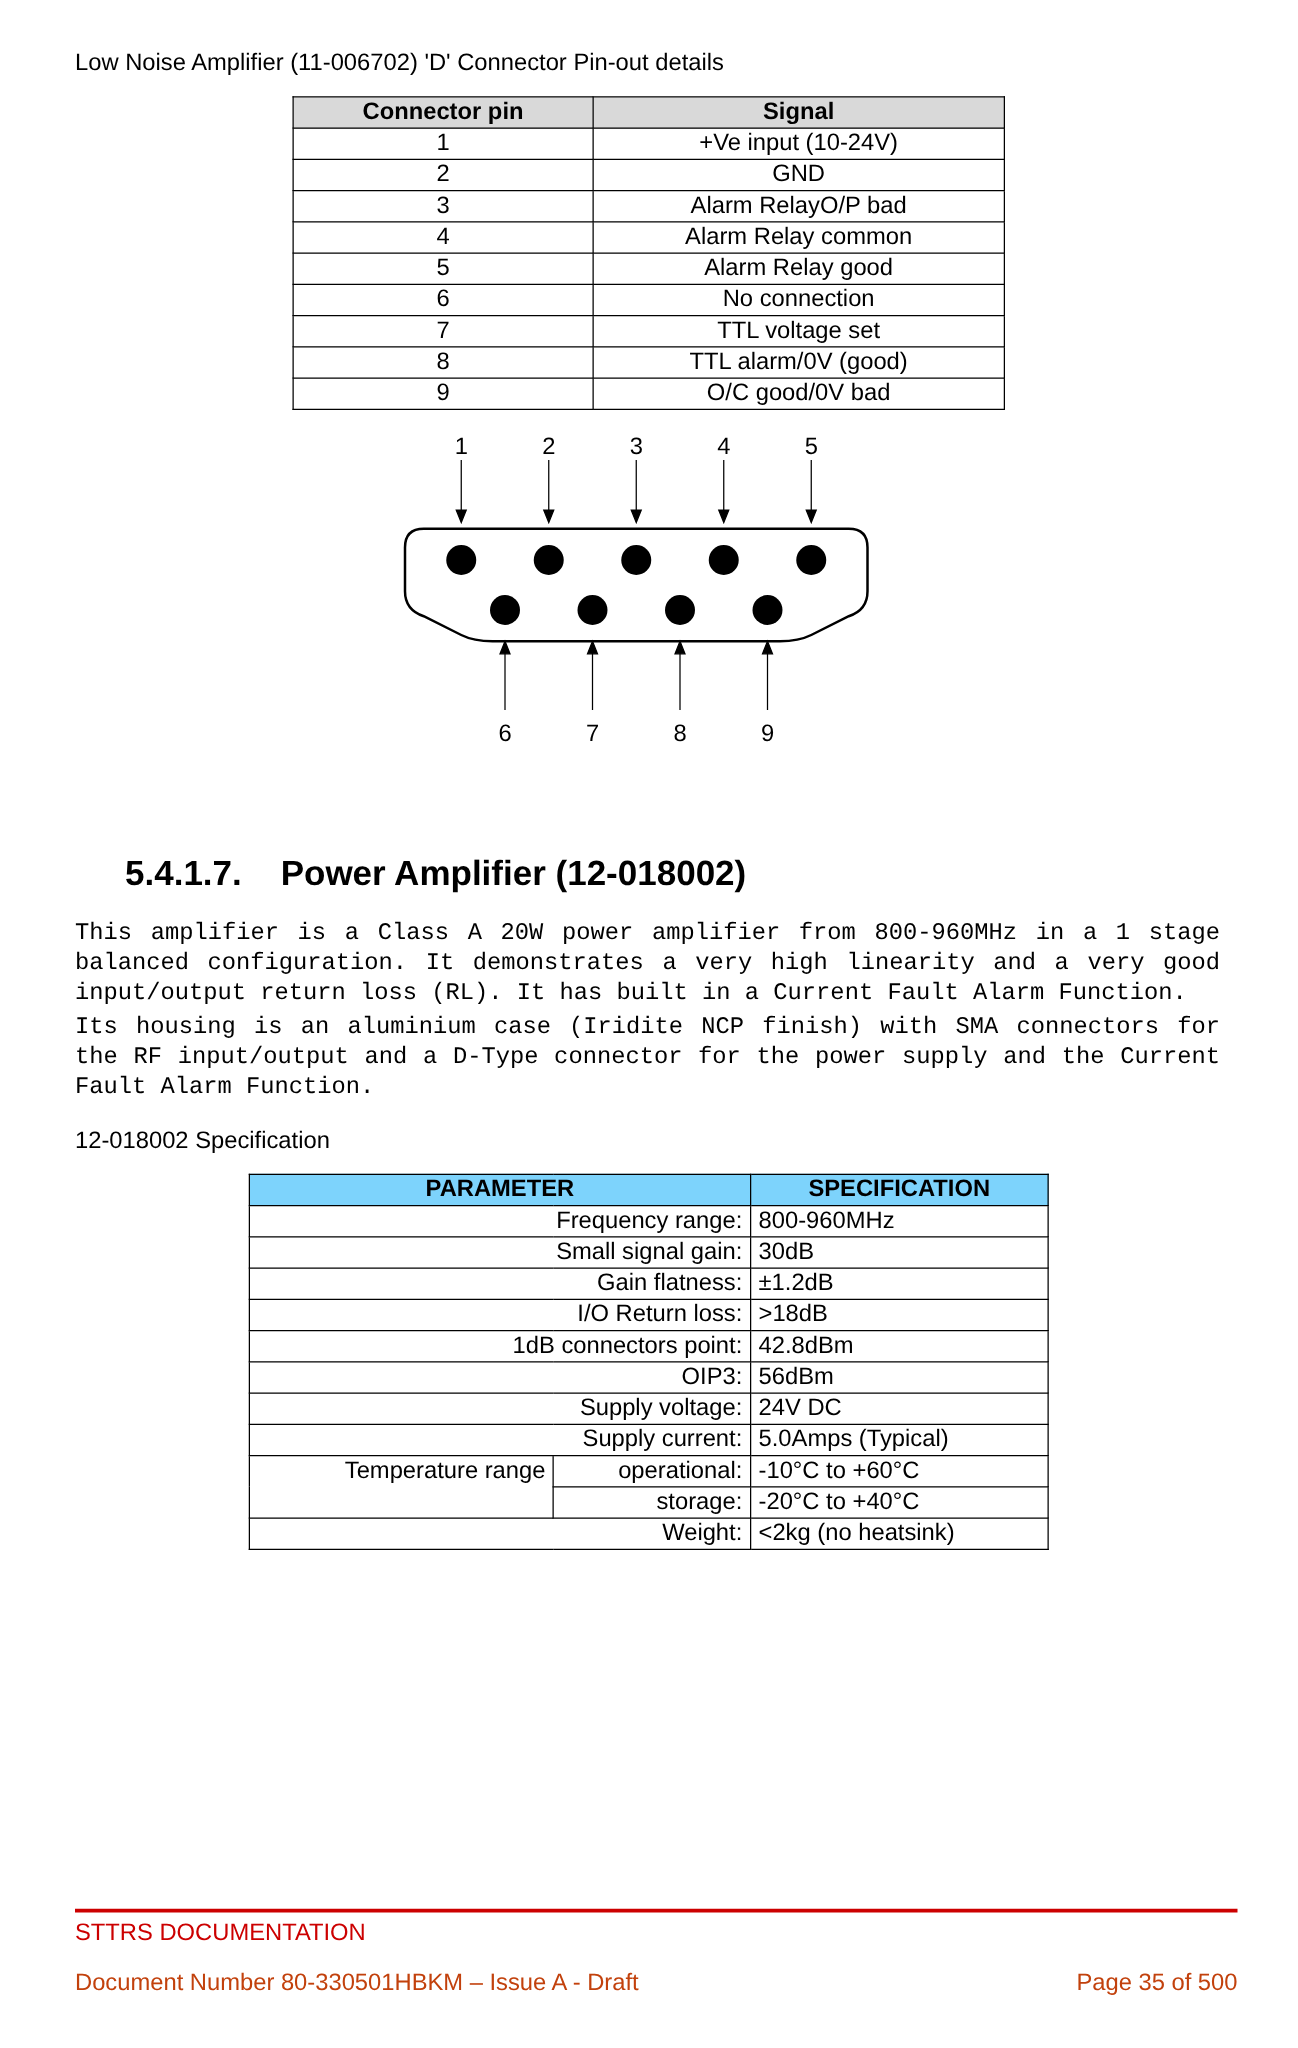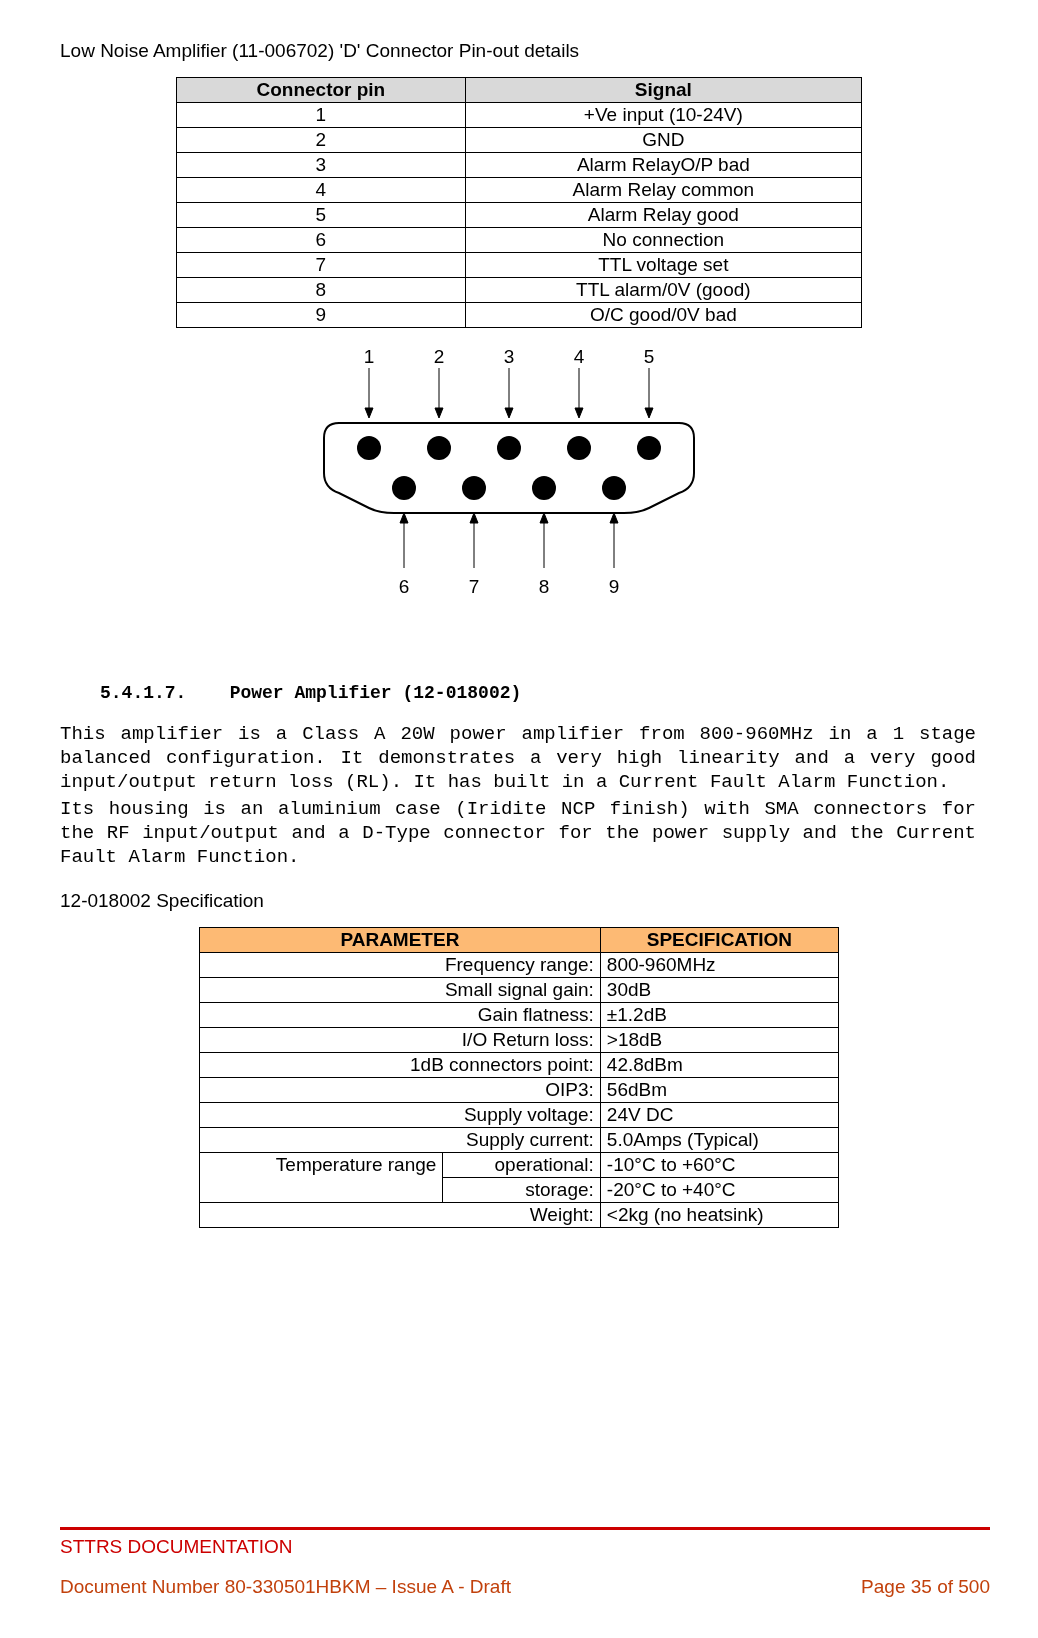--- a/index.html
+++ b/index.html
@@ -10,51 +10,51 @@
     color: #000;
     width: 1038px;
     height: 1638px;
     box-sizing: border-box;
     position: relative;
   }
   .title-line { margin: 0 0 15px 0; }
   table.pinout {
     border-collapse: collapse;
     margin: 0 auto 15px auto;
-    width: 686px;
+    width: 570px;
   }
   table.pinout th, table.pinout td {
     border: 1px solid #000;
     text-align: center;
     padding: 1px 6px;
     font-weight: normal;
   }
   table.pinout th {
     background: #d9d9d9;
     font-weight: bold;
   }
   .diagram-wrap { text-align: center; margin: 10px 0 80px 0; }
   .diagram-caption { margin-bottom: 5px; }
   svg.connector { display: block; margin: 0 auto; }
 
-  .section-num { font-weight: bold; margin: 30px 0 20px 40px; font-size: 18px; font-family: Liberation Mono, monospace; }
+  .section-num { font-weight: bold; margin: 30px 0 20px 40px; font-size: 28px; }
   .body-text { text-align: justify; margin: 0 2px 4px 0; line-height: 1.25; font-family: Liberation Mono, monospace; }
   .spec-label { margin: 20px 0 15px 0; }
 
   table.spec {
     border-collapse: collapse;
     margin: 0 auto;
     width: 640px;
   }
   table.spec th, table.spec td {
     border: 1px solid #000;
     padding: 1px 6px;
     font-weight: normal;
   }
-  table.spec th { background: #fdba74; font-weight: bold; text-align: center; }
+  table.spec th { background: #7dd3fc; font-weight: bold; text-align: center; }
   table.spec .param { text-align: right; }
   table.spec .val { text-align: left; }
   table.spec .grp { text-align: right; vertical-align: top; }
 
   .footer {
     position: absolute;
     left: 60px; right: 48px; bottom: 40px;
   }
   .footer hr { border: none; border-top: 3px solid #c00; margin: 0 0 6px 0; }
   .footer .line1 { color: #c00; margin-bottom: 18px; }

